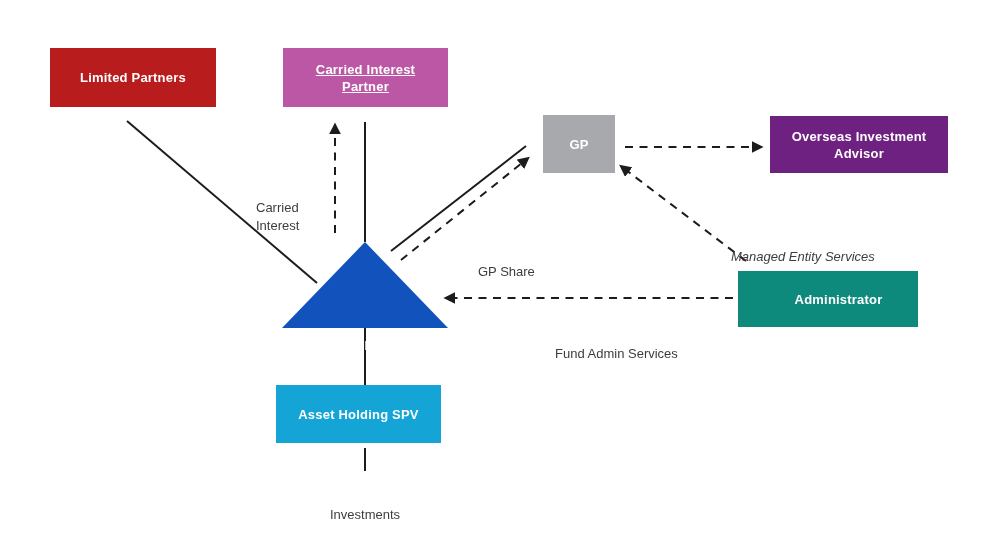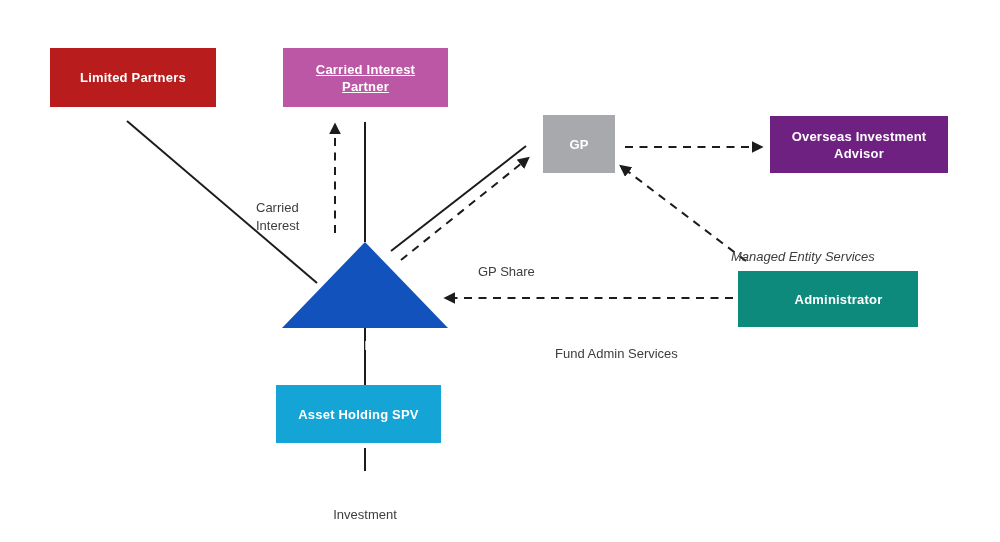--- a/index.html
+++ b/index.html
@@ -132,15 +132,15 @@
   <div class="node-lp-label">LP</div>
 
   <div class="edge-label label-carried-interest">Carried Interest</div>
 
   <div class="edge-label label-gp-share">GP Share</div>
 
   <div class="edge-label label-managed-entity">Managed Entity Services</div>
 
   <div class="edge-label label-fund-admin">Fund Admin Services</div>
 
-  <div class="edge-label label-investments">Investment</div>
+  <div class="edge-label label-investments">Investments</div>
 
 </div>
 
 </body></html>

